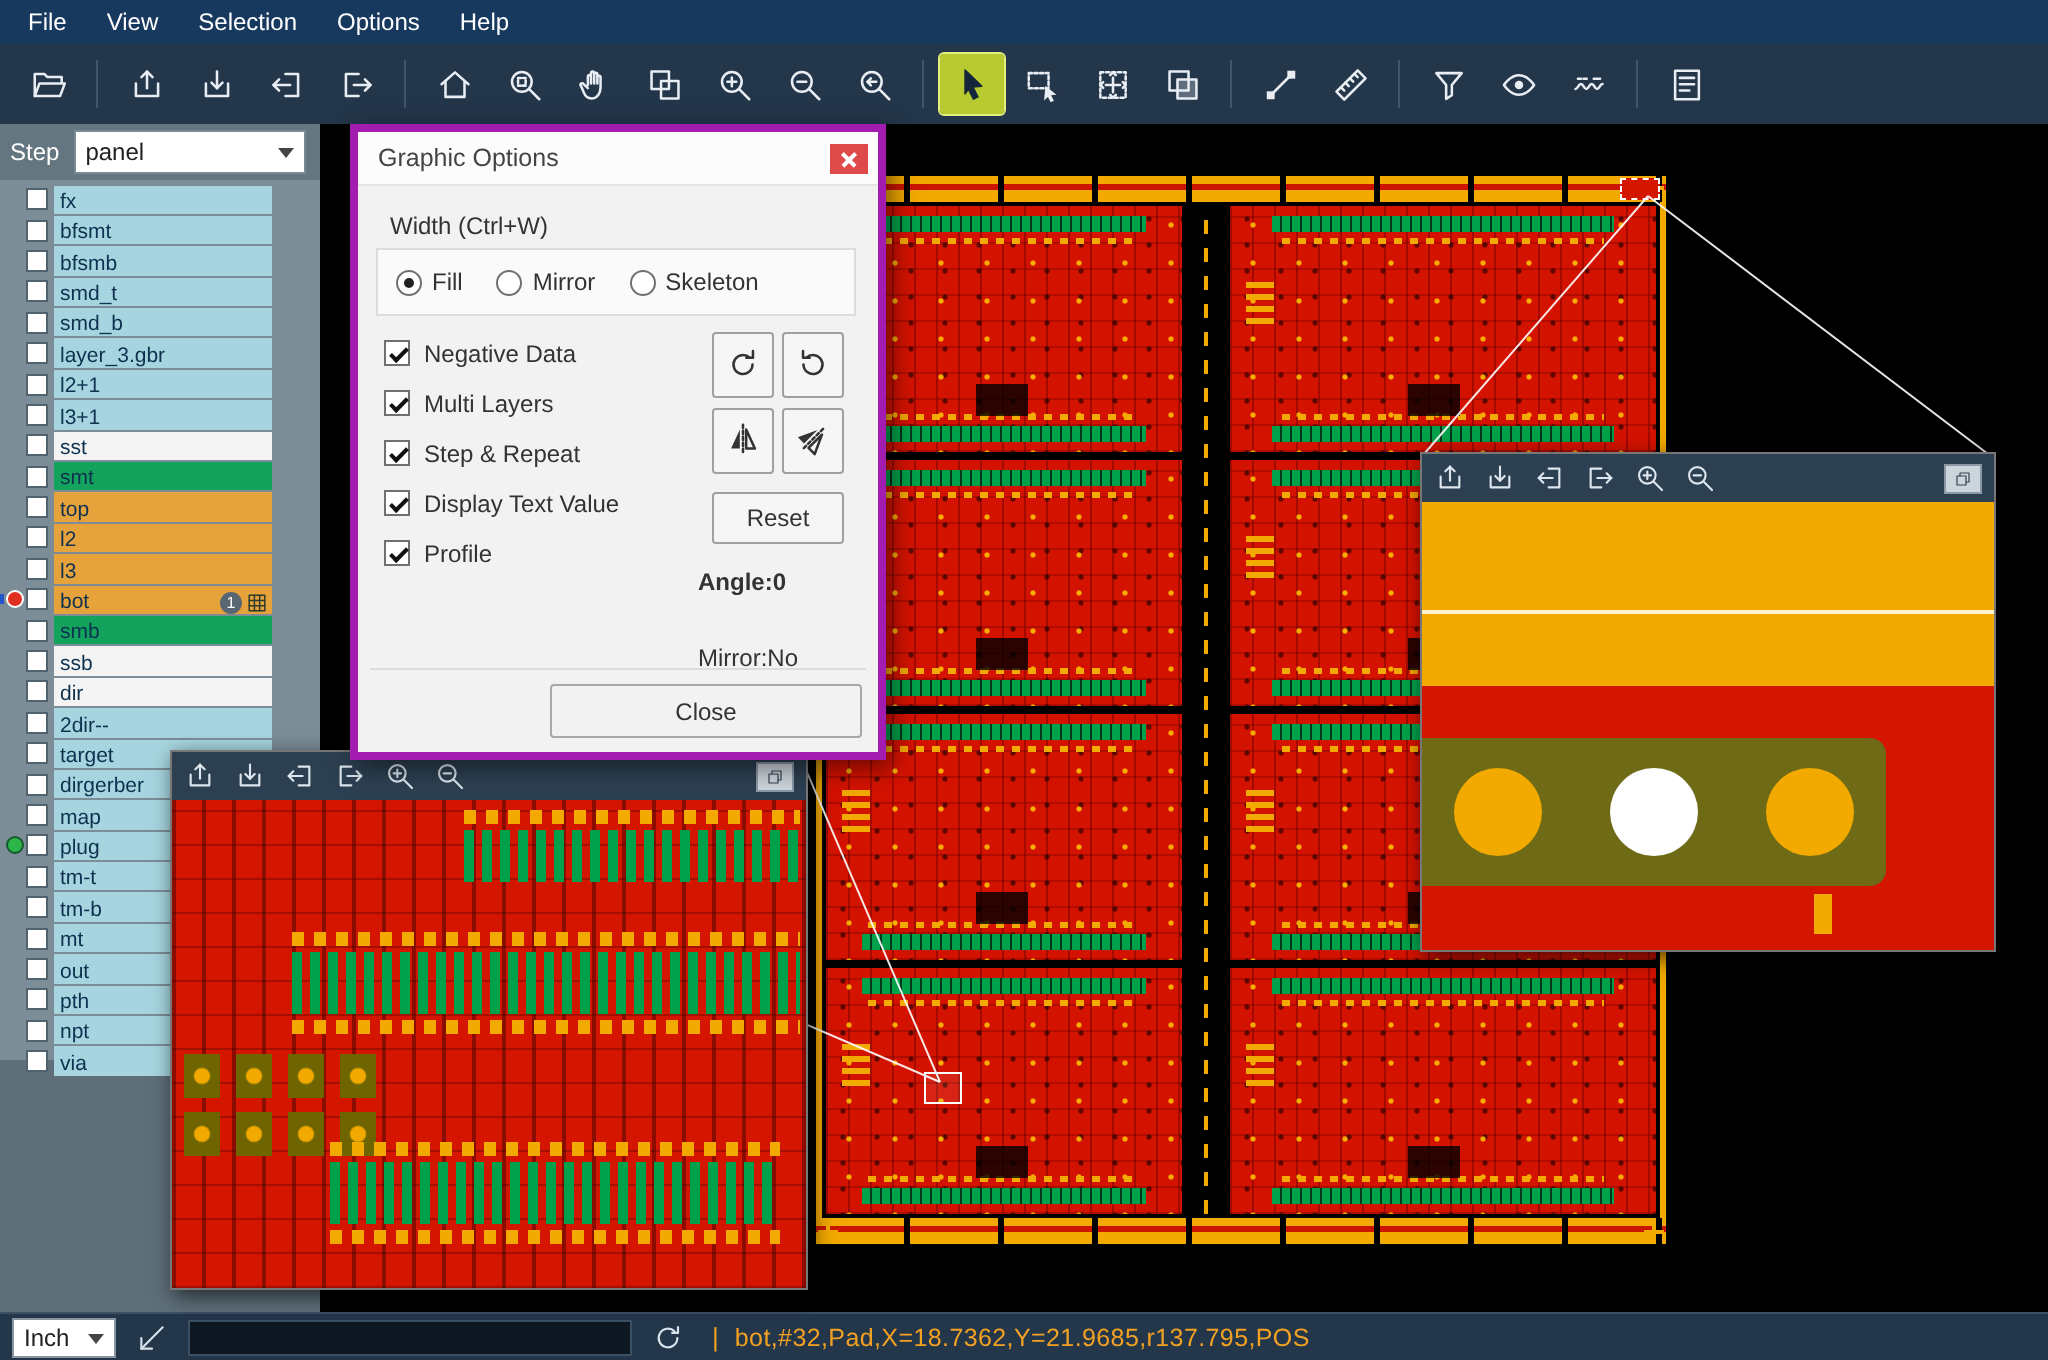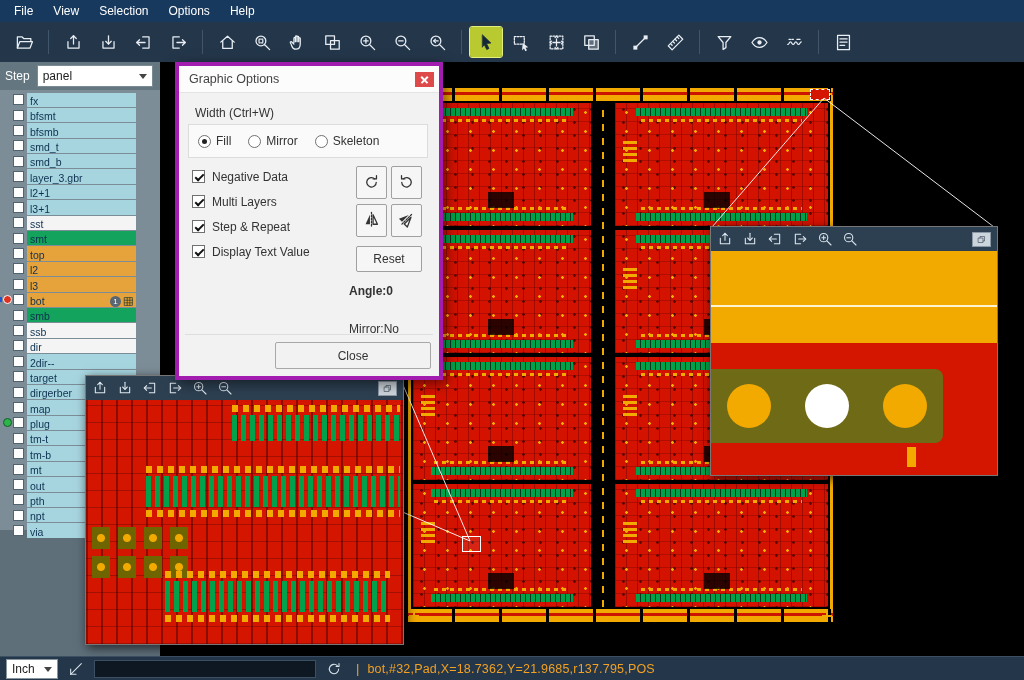--- a/index.html
+++ b/index.html
@@ -1010,20 +1010,24 @@
       <div class="check-item">
         <span class="cb checked"></span>
         <span>Step &amp; Repeat</span>
       </div>
 
       <div class="check-item">
         <span class="cb checked"></span>
         <span>Display Text Value</span>
       </div>
 
+      <div class="check-item">
+        <span class="cb checked"></span>
+        <span>Profile</span>
+      </div>
 
 
     </div>
   <button class="xbtn" id="btn-rot-cw">
     <span class="icon"><svg viewBox="0 0 24 24" fill="none" stroke="currentColor" stroke-width="1.6" stroke-linecap="round" stroke-linejoin="round">
           <path d="M18 13a6 6 0 1 1-1.8-4.3"></path>
           <path d="M18.3 4.5v4.2h-4.2"></path>
         </svg></span>
   </button>
   <button class="xbtn" id="btn-rot-ccw">

